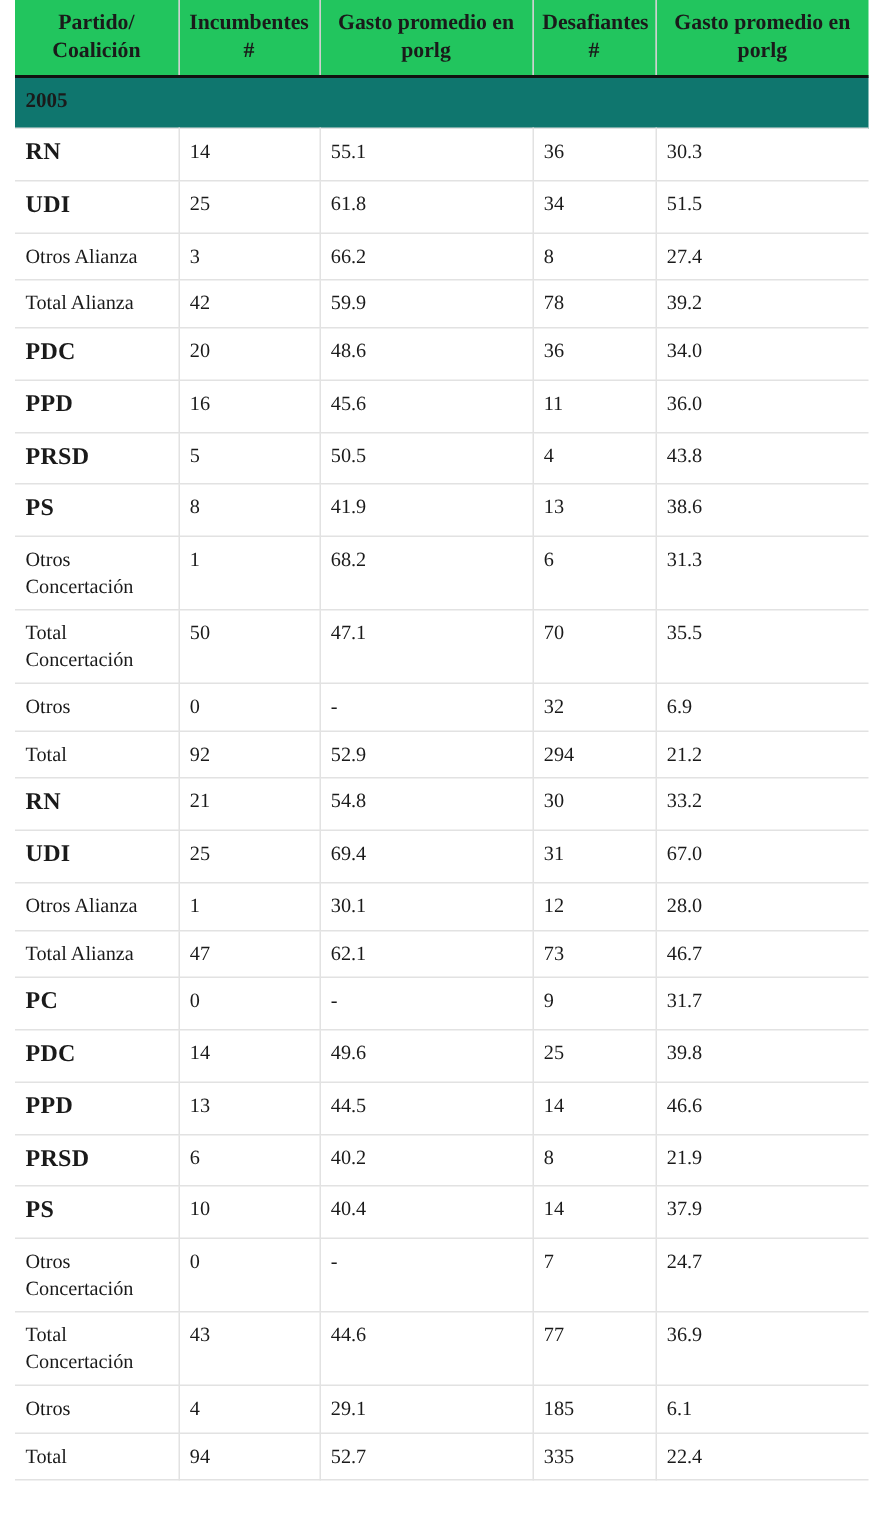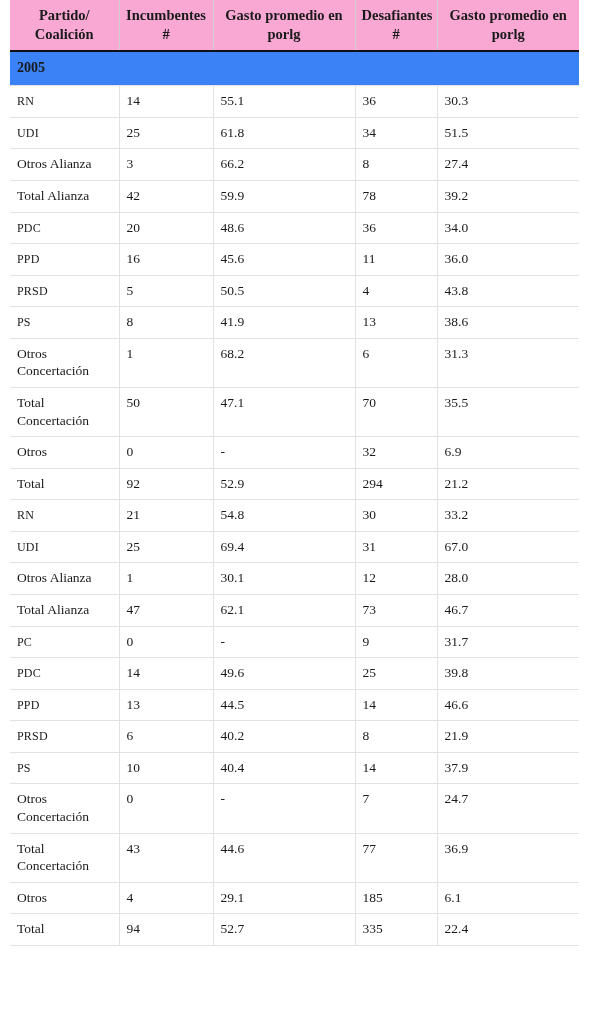--- a/index.html
+++ b/index.html
@@ -32,39 +32,39 @@
 
   
   col.c0 { width: 109px; }
   col.c1 { width:  94px; }
   col.c2 { width: 142px; }
   col.c3 { width:  82px; }
   col.c4 { width: 142px; }
 
   
   thead th {
-    background: #f9a8d4;
+    background: #22c55e;
     font-weight: bold;
     font-size: 14.5px;
     text-align: center;
     vertical-align: middle;
     padding: 6px 6px 7px 6px;
     line-height: 1.28;
     border-right: 1px solid #cfcfcf;
     border-bottom: 2.5px solid #111111;
   }
   thead th:last-child { border-right: none; }
 
   
   tr.section-row td {
     font-weight: bold;
     font-size: 14px;
     padding: 7px 7px 8px 7px;
     border-bottom: 1px solid #e2e2e2;
-    background: #3b82f6;
+    background: #0f766e;
     text-align: left;
   }
 
   
   tbody td {
     border-right: 1px solid #e2e2e2;
     border-bottom: 1px solid #e2e2e2;
     padding: 6px 7px 7px 7px;
     vertical-align: top;
     line-height: 1.3;
@@ -73,22 +73,23 @@
   }
   tbody td:last-child { border-right: none; }
 
   tr.total-row td { font-weight: normal; }
 
   
   tr.tall td { height: 43px; }
 
   
   .sc {
-    font-size: 12px;
+    font-size: 16px;
     letter-spacing: 0.2px;
+    font-weight: bold;
   }
   .lbl-normal { font-size: 13.5px; text-align: center; }
 </style>
 </head>
 <body>
 
 <div id="table-wrap">
   <table class="data-table">
     <colgroup>
       <col class="c0">

